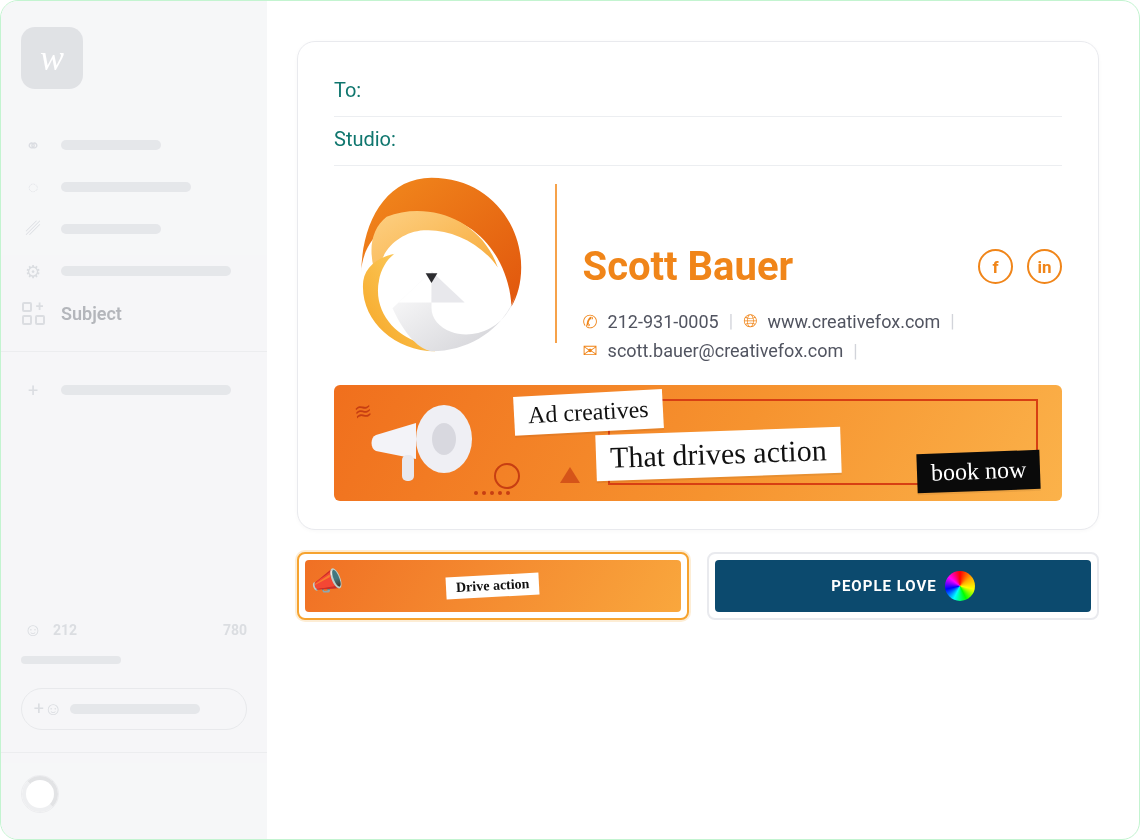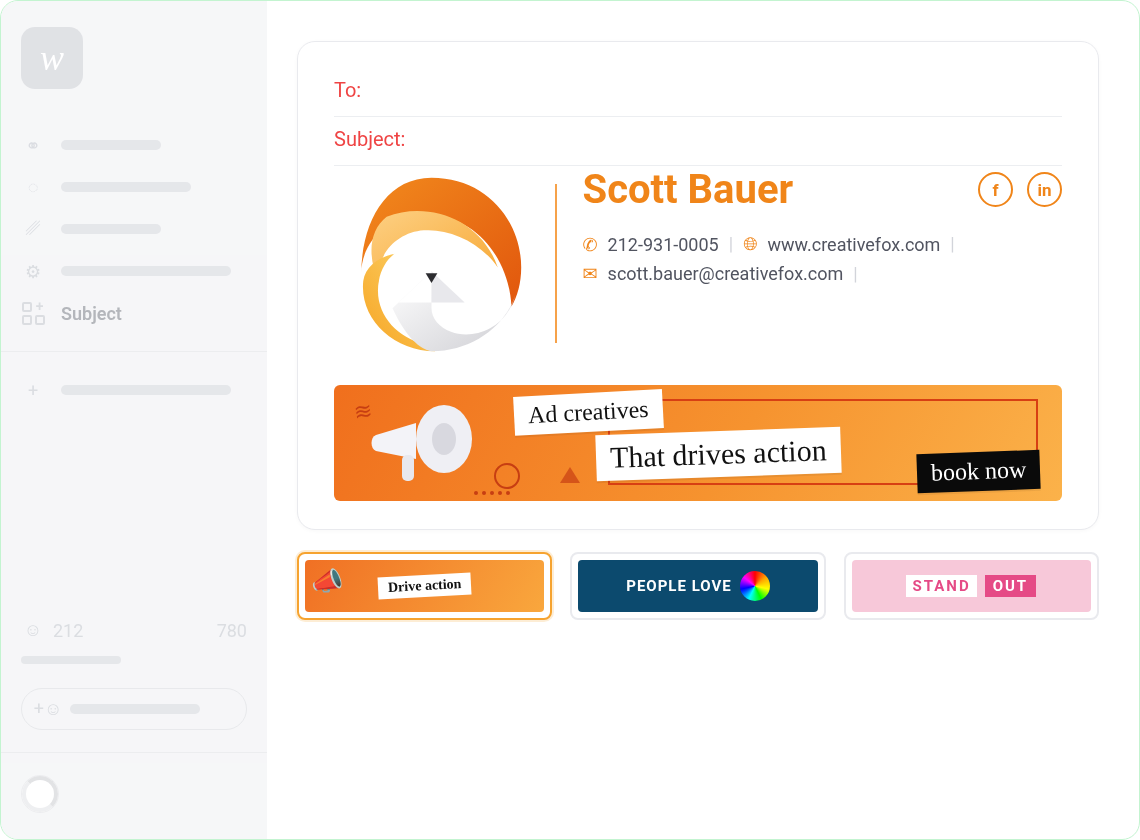--- a/index.html
+++ b/index.html
@@ -11,31 +11,31 @@
   .nav-item{display:flex;align-items:center;gap:16px;height:32px;color:#cfd2d8}
   .nav-icon{width:24px;height:24px;flex:0 0 24px;display:flex;align-items:center;justify-content:center;color:#cfd2d8;font-size:18px}
   .nav-ph{height:10px;border-radius:6px;background:#dddfe3}
   .nav-ph.short{width:100px}
   .nav-ph.mid{width:130px}
   .nav-ph.long{width:170px}
   .nav-item.active{color:#94979d;font-weight:600}
   .active-label{font-size:18px;color:#9b9ea5;font-weight:600}
   .divider{height:1px;background:#e6e7ea;margin:12px -20px}
   .stat-row{display:flex;align-items:center;gap:8px;color:#cfd2d8}
-  .stat-row .num{font-size:18px;color:#cfd2d8;font-weight:400}
+  .stat-row .num{font-size:14px;color:#cfd2d8;font-weight:700}
   .stat-row .gap{flex:1}
   .pill{border:1.5px solid #e1e2e6;border-radius:999px;height:42px;display:flex;align-items:center;gap:10px;padding:0 14px}
   .avatar-sm{width:38px;height:38px;border-radius:50%;background:#fff;border:1px solid #e6e7ea;display:flex;align-items:center;justify-content:center;position:relative;overflow:hidden}
   .avatar-sm .sw{position:absolute;width:44px;height:44px;border-radius:50%;border:8px solid #e9eaec;border-top-color:#d9dadd;border-right-color:#d9dadd;top:-4px;left:-4px}
   
   .main{flex:1;padding:40px 40px 30px 30px;display:flex;flex-direction:column}
   .card{background:#fff;border:1px solid #e9eaee;border-radius:18px;padding:26px 36px 28px;box-shadow:0 1px 4px rgba(0,0,0,.03)}
-  .field{border-bottom:1px solid #eceef1;padding:10px 0 14px;color:#ef4444;font-size:20px}
+  .field{border-bottom:1px solid #eceef1;padding:10px 0 14px;color:#0f766e;font-size:20px}
   .signoff{font-family:"Brush Script MT","Segoe Script",cursive;font-size:46px;color:#111;margin:26px 0 14px}
-  .sig{display:flex;gap:26px;align-items:flex-start}
+  .sig{display:flex;gap:26px;align-items:flex-end}
   .sig-logo{width:195px;height:195px;position:relative}
   .sig-logo svg{width:100%;height:100%}
   .sig-div{width:1.5px;align-self:stretch;margin:18px 0;background:linear-gradient(#f6a24a,#f6a24a)}
   .sig-info{flex:1;display:flex;flex-direction:column;gap:10px}
   .sig-name-row{display:flex;align-items:center;gap:14px}
   .sig-name{font-size:40px;font-weight:700;color:#f08519;flex:1}
   .soc{width:35px;height:35px;border:2px solid #f08519;border-radius:50%;display:flex;align-items:center;justify-content:center;color:#f08519;font-weight:700;font-size:17px}
   .sig-title{font-size:23px;color:#3a3b43}
   .sig-title .comp{color:#f08519}
   .sig-contacts{display:flex;flex-wrap:wrap;gap:8px 6px;margin-top:10px;font-size:18px;color:#515460}
@@ -134,21 +134,21 @@
 
     <div class="divider"></div>
     <div class="avatar-sm">
       <span class="sw"></span>
     </div>
   </aside>
 
   <main class="main">
     <div class="card">
       <div class="field">To:</div>
-      <div class="field">Subject:</div>
+      <div class="field">Studio:</div>
 
 
       <div class="sig">
         <div class="sig-logo">
           <svg viewBox="0 0 200 200">
             <defs>
               <linearGradient id="g1" x1="0" y1="0" x2="1" y2="1">
                 <stop offset="0" stop-color="#f28a1d"></stop>
                   <stop offset="1" stop-color="#e1560d"></stop>
               </linearGradient>
@@ -233,21 +233,15 @@
           <span class="mmini">📣</span>
           <span class="tag">Drive action</span>
         </div>
       </div>
       <div class="thumb t2">
         <div class="inner">
           <span>PEOPLE LOVE</span>
           <span class="wheel"></span>
         </div>
       </div>
-      <div class="thumb t3">
-        <div class="inner">
-          <span class="so1">STAND</span>
-          <span class="so2">OUT</span>
-        </div>
-      </div>
     </div>
   </main>
 </div>
 
 </body></html>

